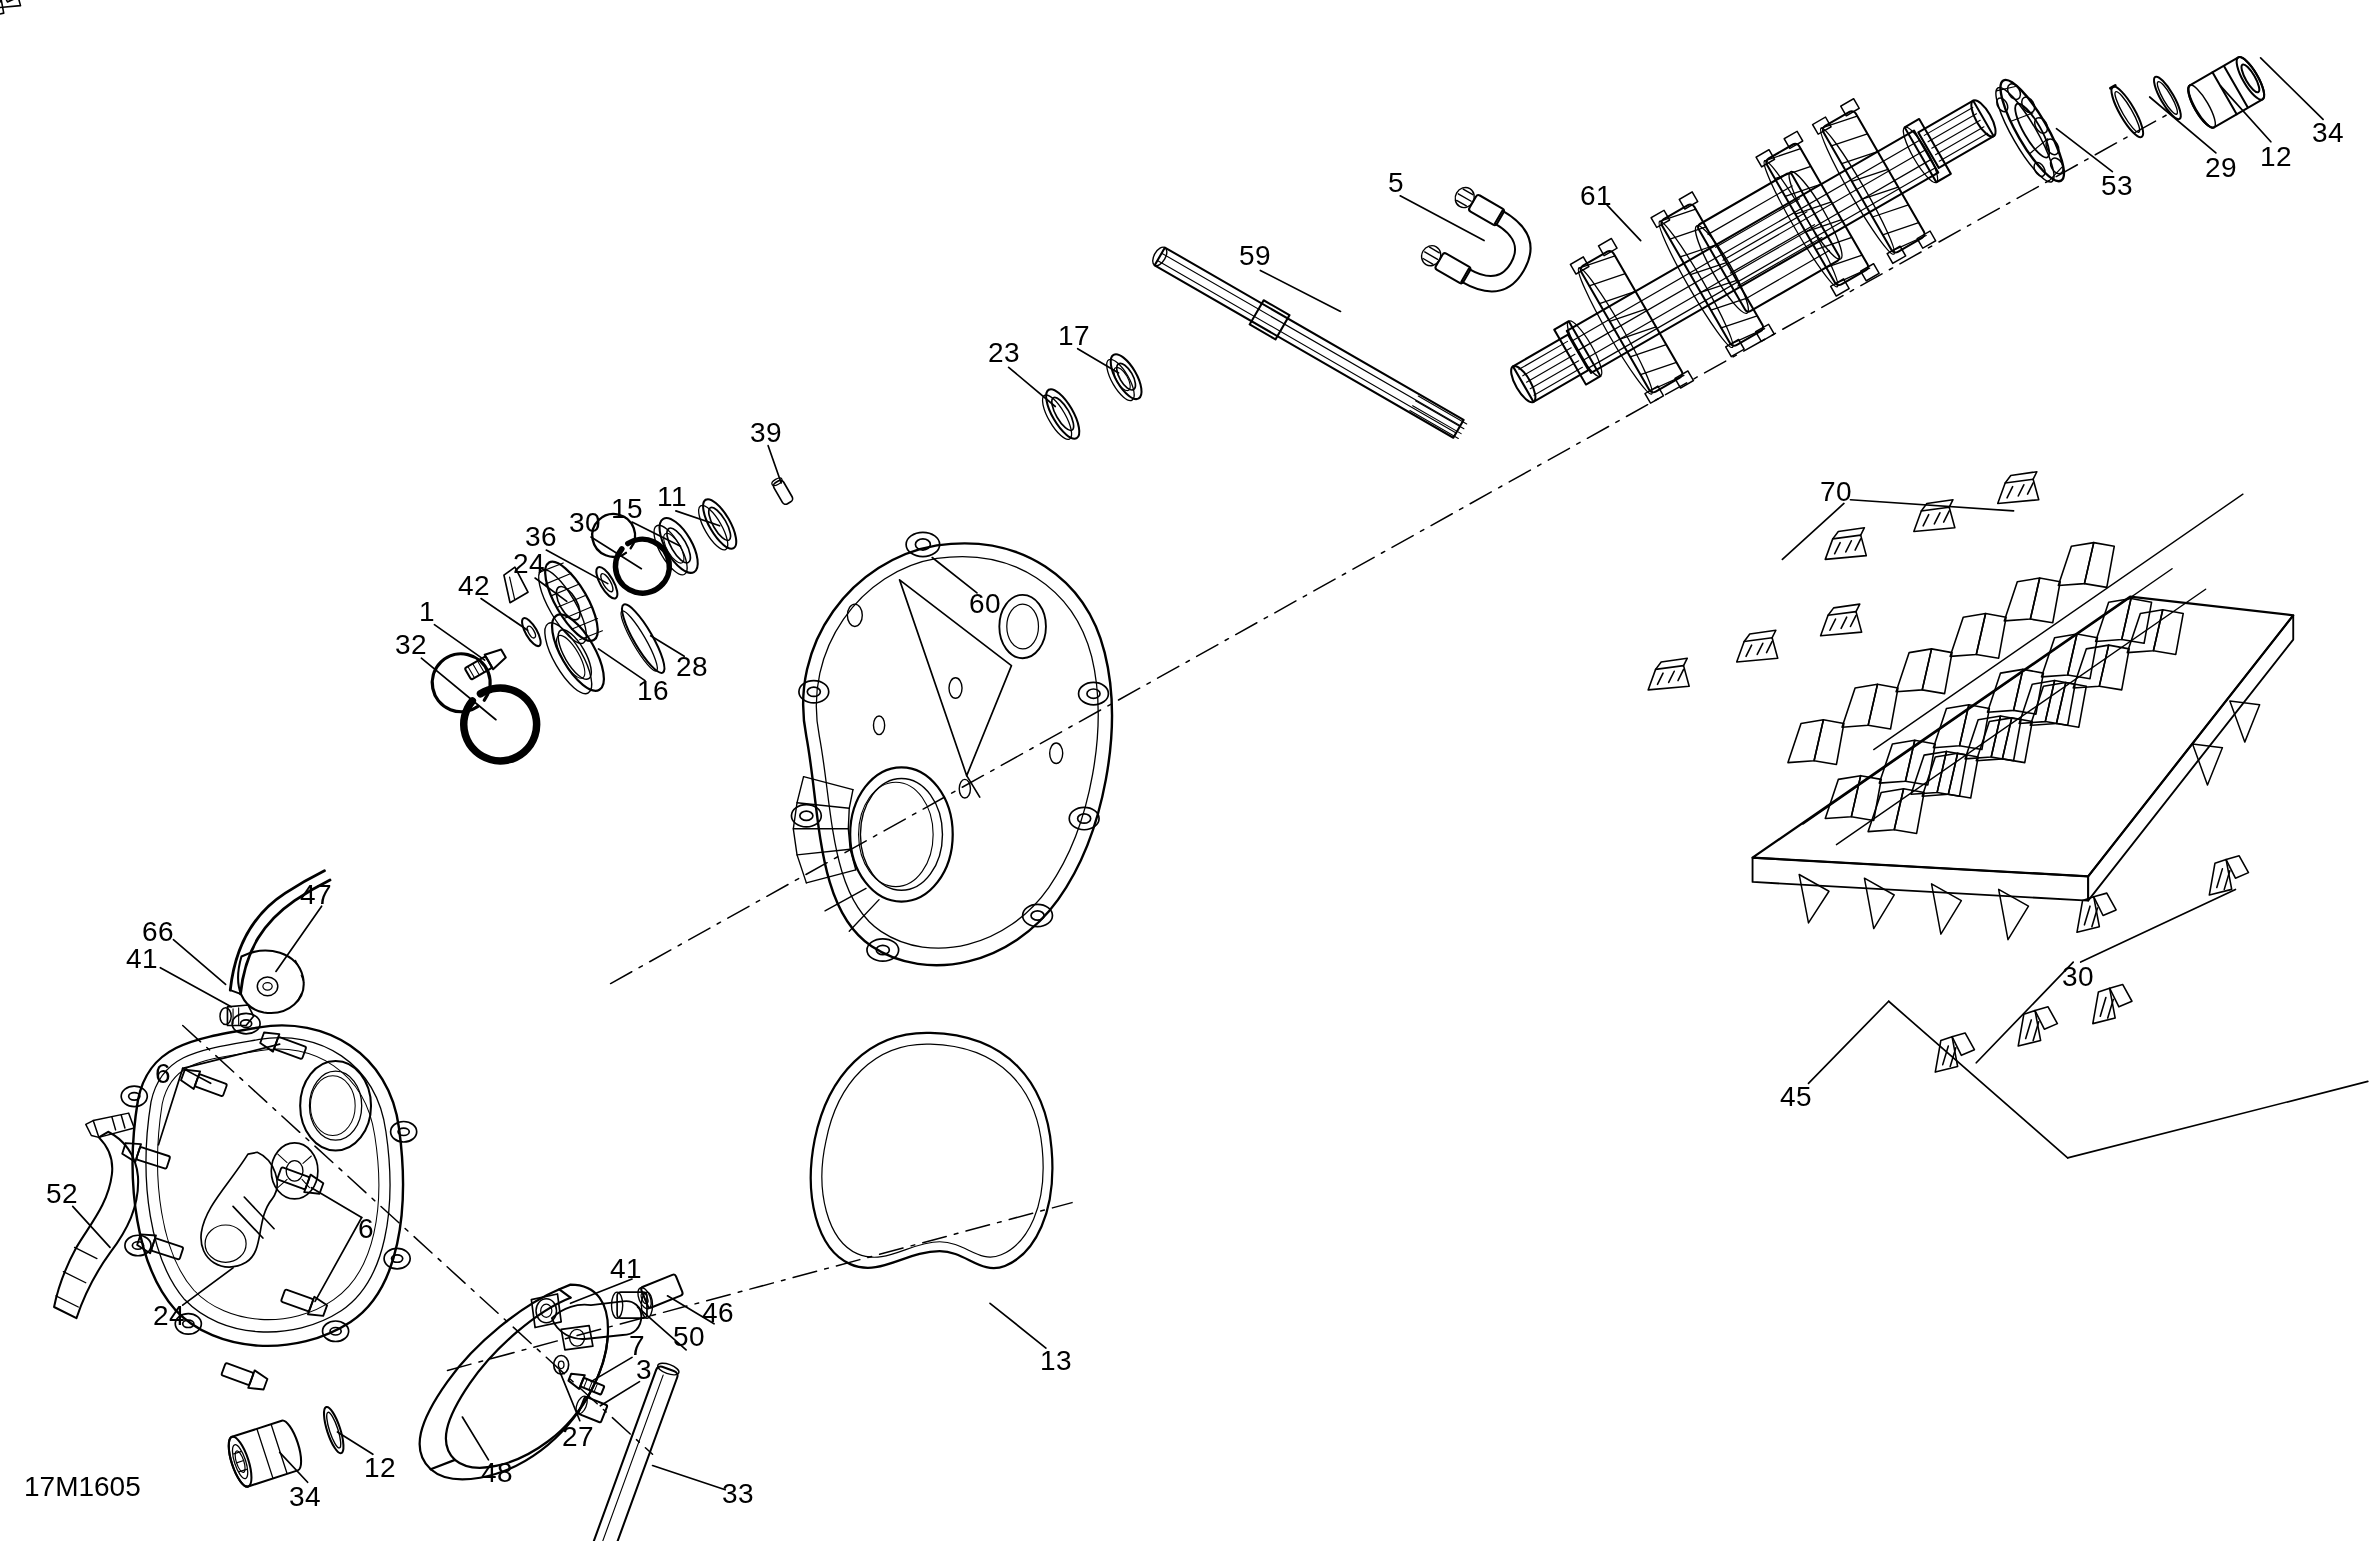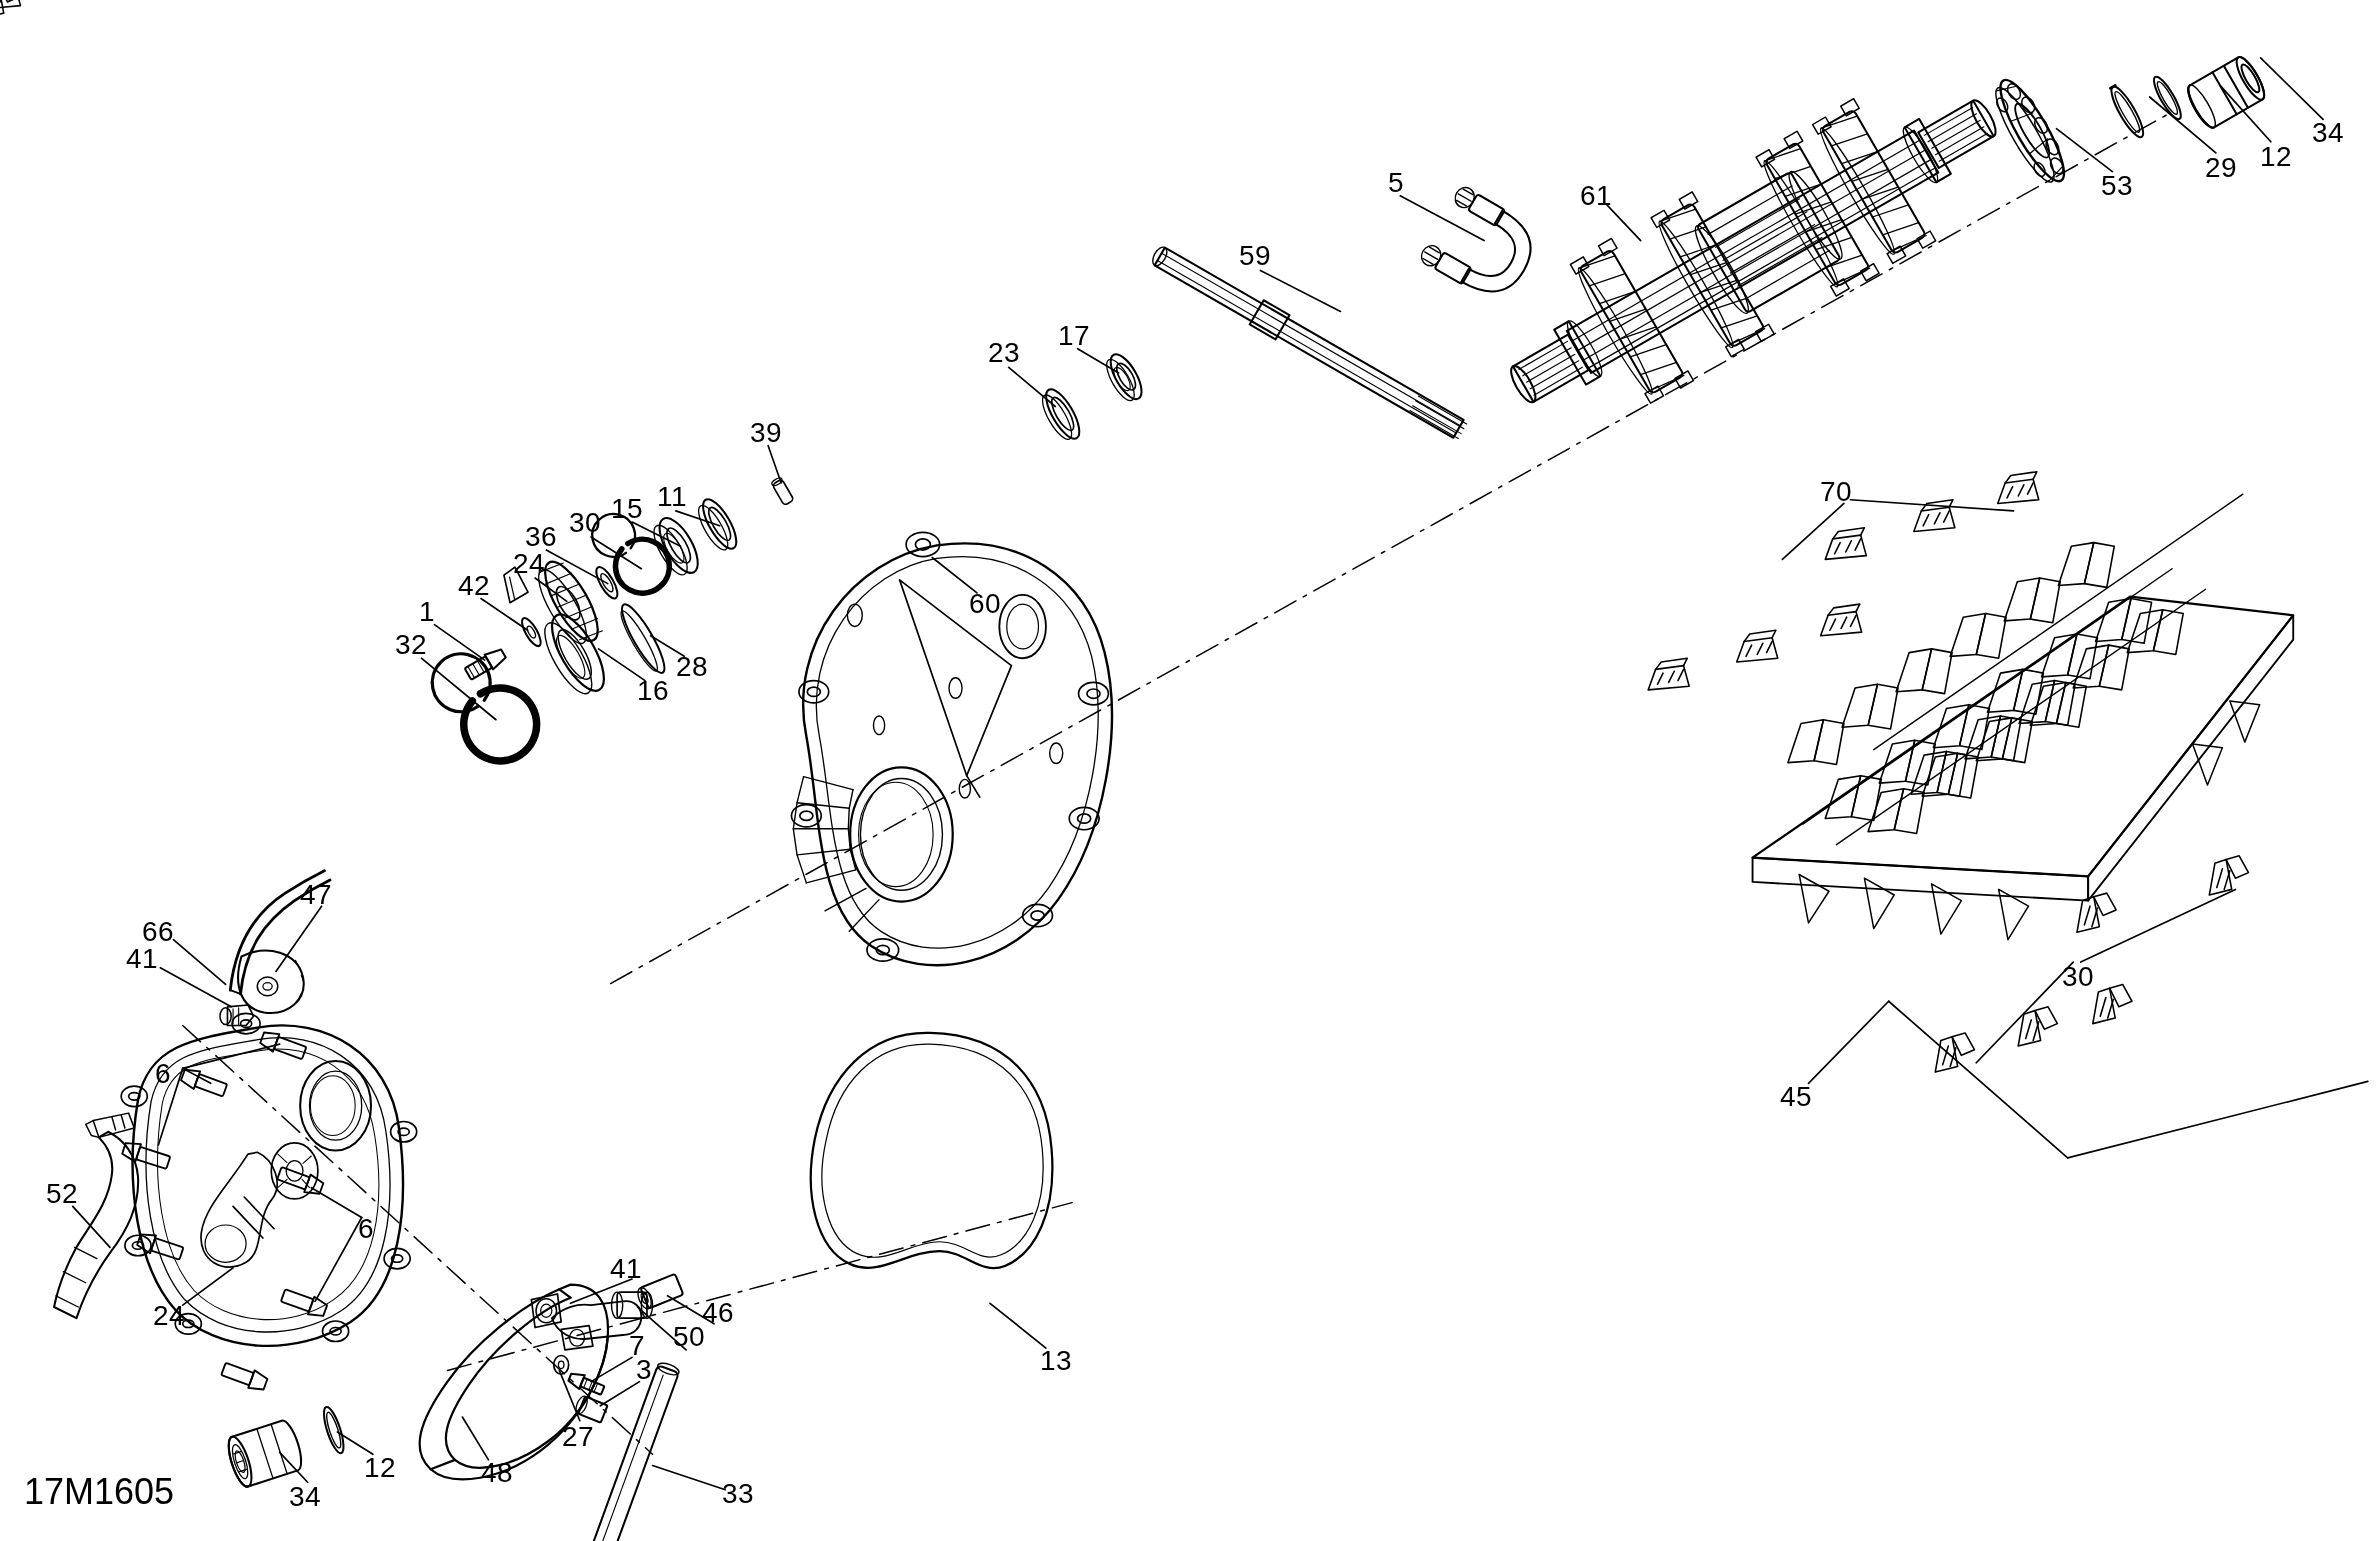--- a/index.html
+++ b/index.html
@@ -2,21 +2,21 @@
 <html style="font-size:15px"><head>
 <meta charset="utf-8">
 <title>Parts Diagram 17M1605</title>
 <style>
   html,body{margin:0;padding:0;background:#ffffff;}
   body{font-family:"Liberation Sans",sans-serif;}
   #stage{position:relative;width:2379px;height:1542px;background:#fff;overflow:hidden;padding-left:33px;}
   #art{position:absolute;left:0;top:0;width:2379px;height:1542px;}
   .lbl{position:absolute;font-family:"Liberation Sans",sans-serif;font-size:28px;color:#000;
        line-height:1;white-space:nowrap;transform:translate(-50%,-50%);letter-spacing:0.5px;}
-  .code{position:absolute;font-family:"Liberation Sans",sans-serif;font-size:36px;color:#000;white-space:nowrap;}
+  .code{position:absolute;font-family:"Liberation Sans",sans-serif;font-size:28px;color:#000;white-space:nowrap;}
 </style>
 </head>
 <body>
 
 <div id="stage">
 
   <svg id="art" viewBox="0 0 2552 1654" xmlns="http://www.w3.org/2000/svg">
     <defs>
       <g id="snapring">
         <path d="M0,-34 A34,34 0 1 1 -10,-32" fill="none" stroke="#000" stroke-width="7"></path>

